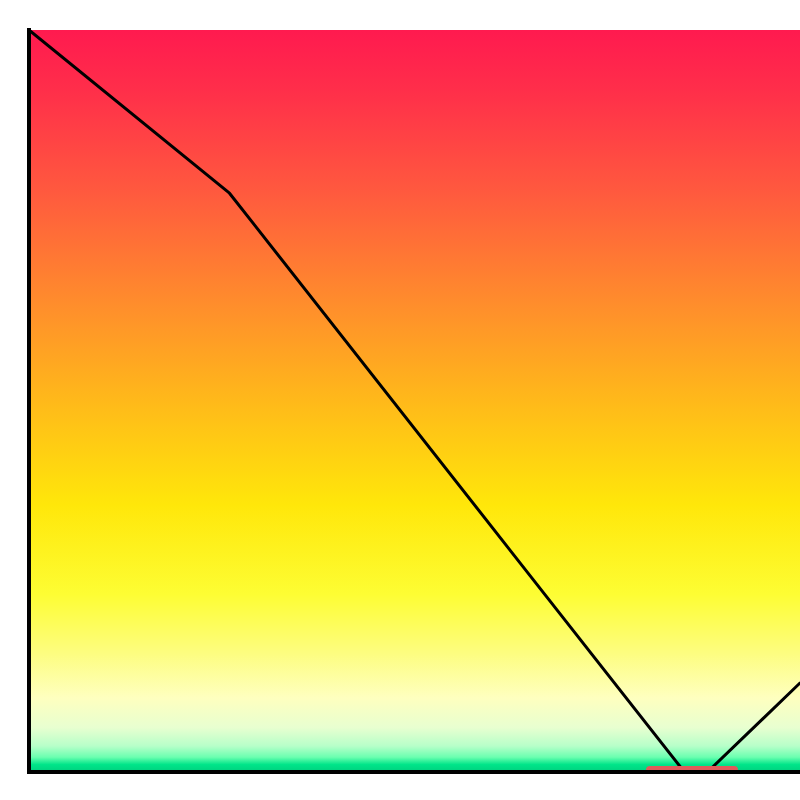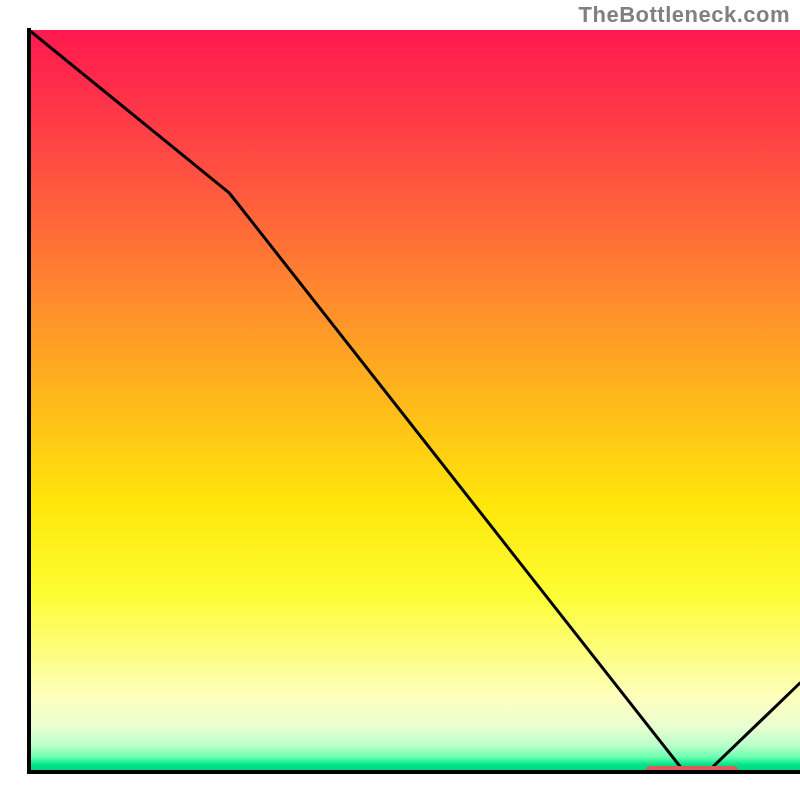--- a/index.html
+++ b/index.html
@@ -78,21 +78,20 @@
     height: 8px;
     border-radius: 4px;
     background: #e05a5a;
   }
 </style>
 </head>
 <body>
 
 <div class="wrap">
 
-  <div class="attribution">TheBottleneck.com</div>
 
   <div class="plot"></div>
 
   <svg class="curve" viewBox="0 0 771 742" preserveAspectRatio="none">
     <polyline id="curve-poly" fill="none" stroke="#000000" stroke-width="3" stroke-linejoin="round" stroke-linecap="round" points="0.0,0.0 200.5,163.2 655.4,742.0 678.5,742.0 771.0,653.0"></polyline>
   </svg>
 
   <div class="marker" id="opt-marker" style="left: 645.8px; width: 92.52px; top: 766px;"></div>
 
   <div class="axis-line axis-y"></div>

